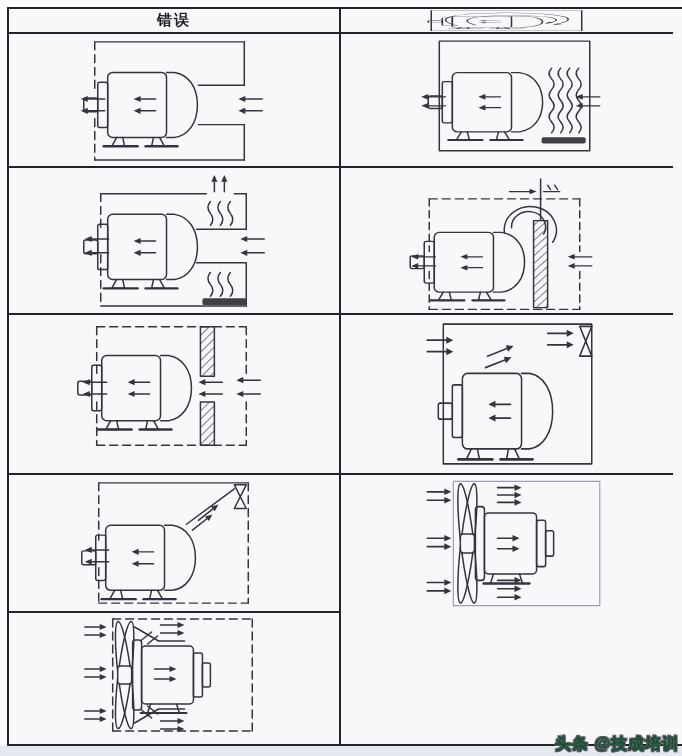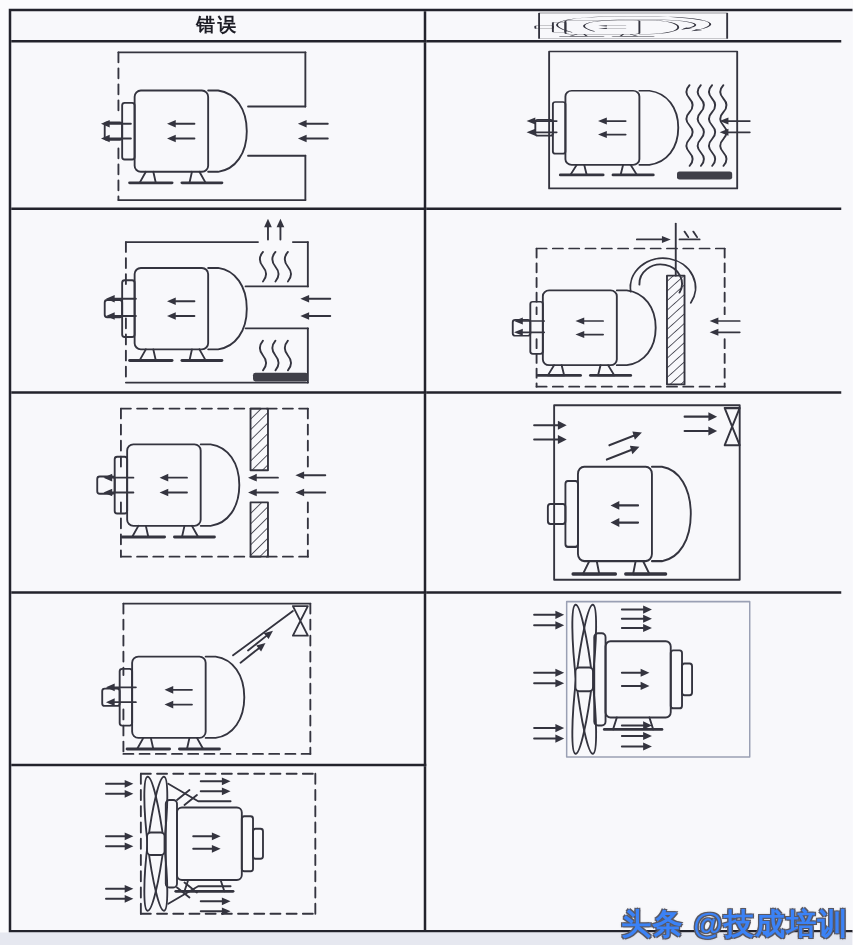--- a/index.html
+++ b/index.html
@@ -25,22 +25,22 @@
   .cell { border-bottom:2px solid var(--bc); overflow:hidden; }
   .cell:nth-child(odd) { border-right:2px solid var(--bc); }
   .cell:nth-last-child(-n+2) { border-bottom:none; }
   .head {
     display:flex; align-items:center; justify-content:center;
     font-size:15px; font-weight:bold; color:#1d1d26; letter-spacing:2px;
   }
   .scene { display:block; width:100%; height:100%; }
   #watermark {
     position:absolute; right:3px; bottom:1px;
-    font-size:24px; font-weight:bold; letter-spacing:1px;
-    color:#3b82f6;
+    font-size:16px; font-weight:bold; letter-spacing:1px;
+    color:#14532d;
     text-shadow:-1px -1px 0 #585864, 1px -1px 0 #585864, -1px 1px 0 #585864, 1px 1px 0 #585864, 0 0 2px #585864;
   }
 </style>
 </head>
 <body>
 
 <div id="frame">
   <div class="cell head">
     <span>错误</span>
   </div>

